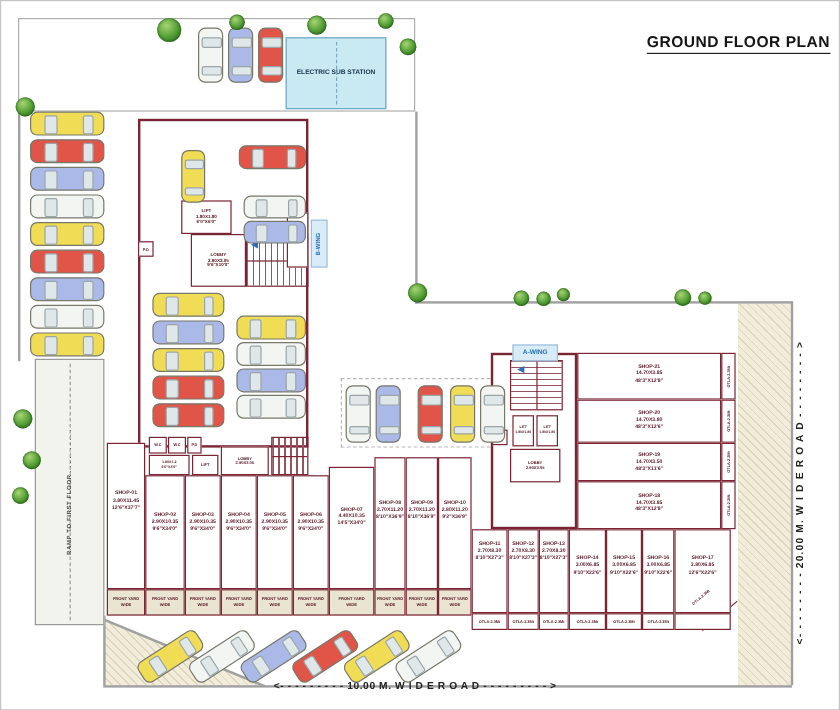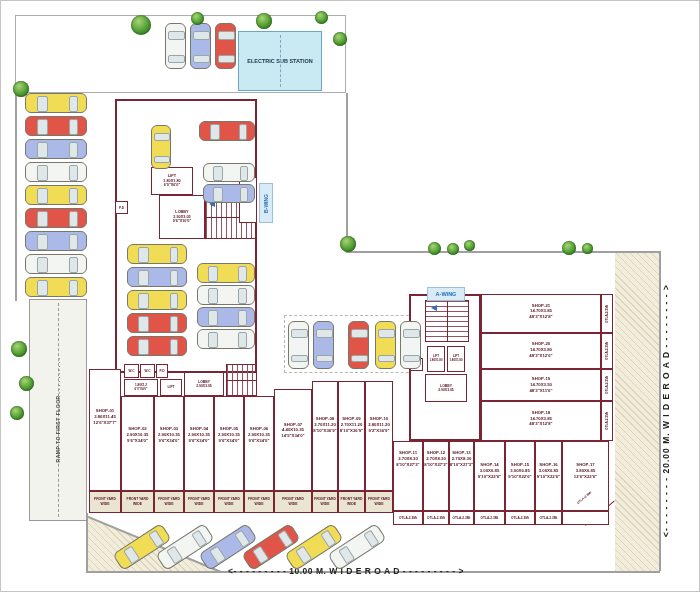--- a/index.html
+++ b/index.html
@@ -63,20 +63,21 @@
   .diag-otla{position:absolute;left:575px;top:501px;transform:rotate(-40deg);transform-origin:left top;
              font-size:3.2px;font-weight:bold;color:#571522;z-index:4;}
   .cornerline{position:absolute;left:584px;top:524px;width:38px;border-top:1.4px solid var(--wall);
               transform:rotate(-40deg);transform-origin:left top;z-index:3;}
 </style>
 </head>
 <body>
 
 <div id="plan">
 
+  <div id="title">GROUND FLOOR PLAN</div>
   <div id="road-bottom">&lt;- - - - - - - - -  10.00 M.   W I D E   R O A D  - - - - - - - - - &gt;</div>
   <div id="road-right">&lt;- - - - - - - -  20.00 M.   W I D E   R O A D  - - - - - - - - &gt;</div>
 
   <div class="grect" style="left:14px;top:14px;width:331px;height:78px;"></div>
   <div class="vline" style="left:14px;top:92px;height:208px;"></div>
   <div class="vline" style="left:345px;top:92px;height:160px;"></div>
   <div class="hline" style="left:345px;top:250px;width:314px;"></div>
   <div class="vline" style="left:658px;top:250px;height:320px;"></div>
   <div class="hline" style="left:85px;top:570px;width:574px;"></div>
   <div class="vline" style="left:85px;top:512px;height:58px;"></div>

